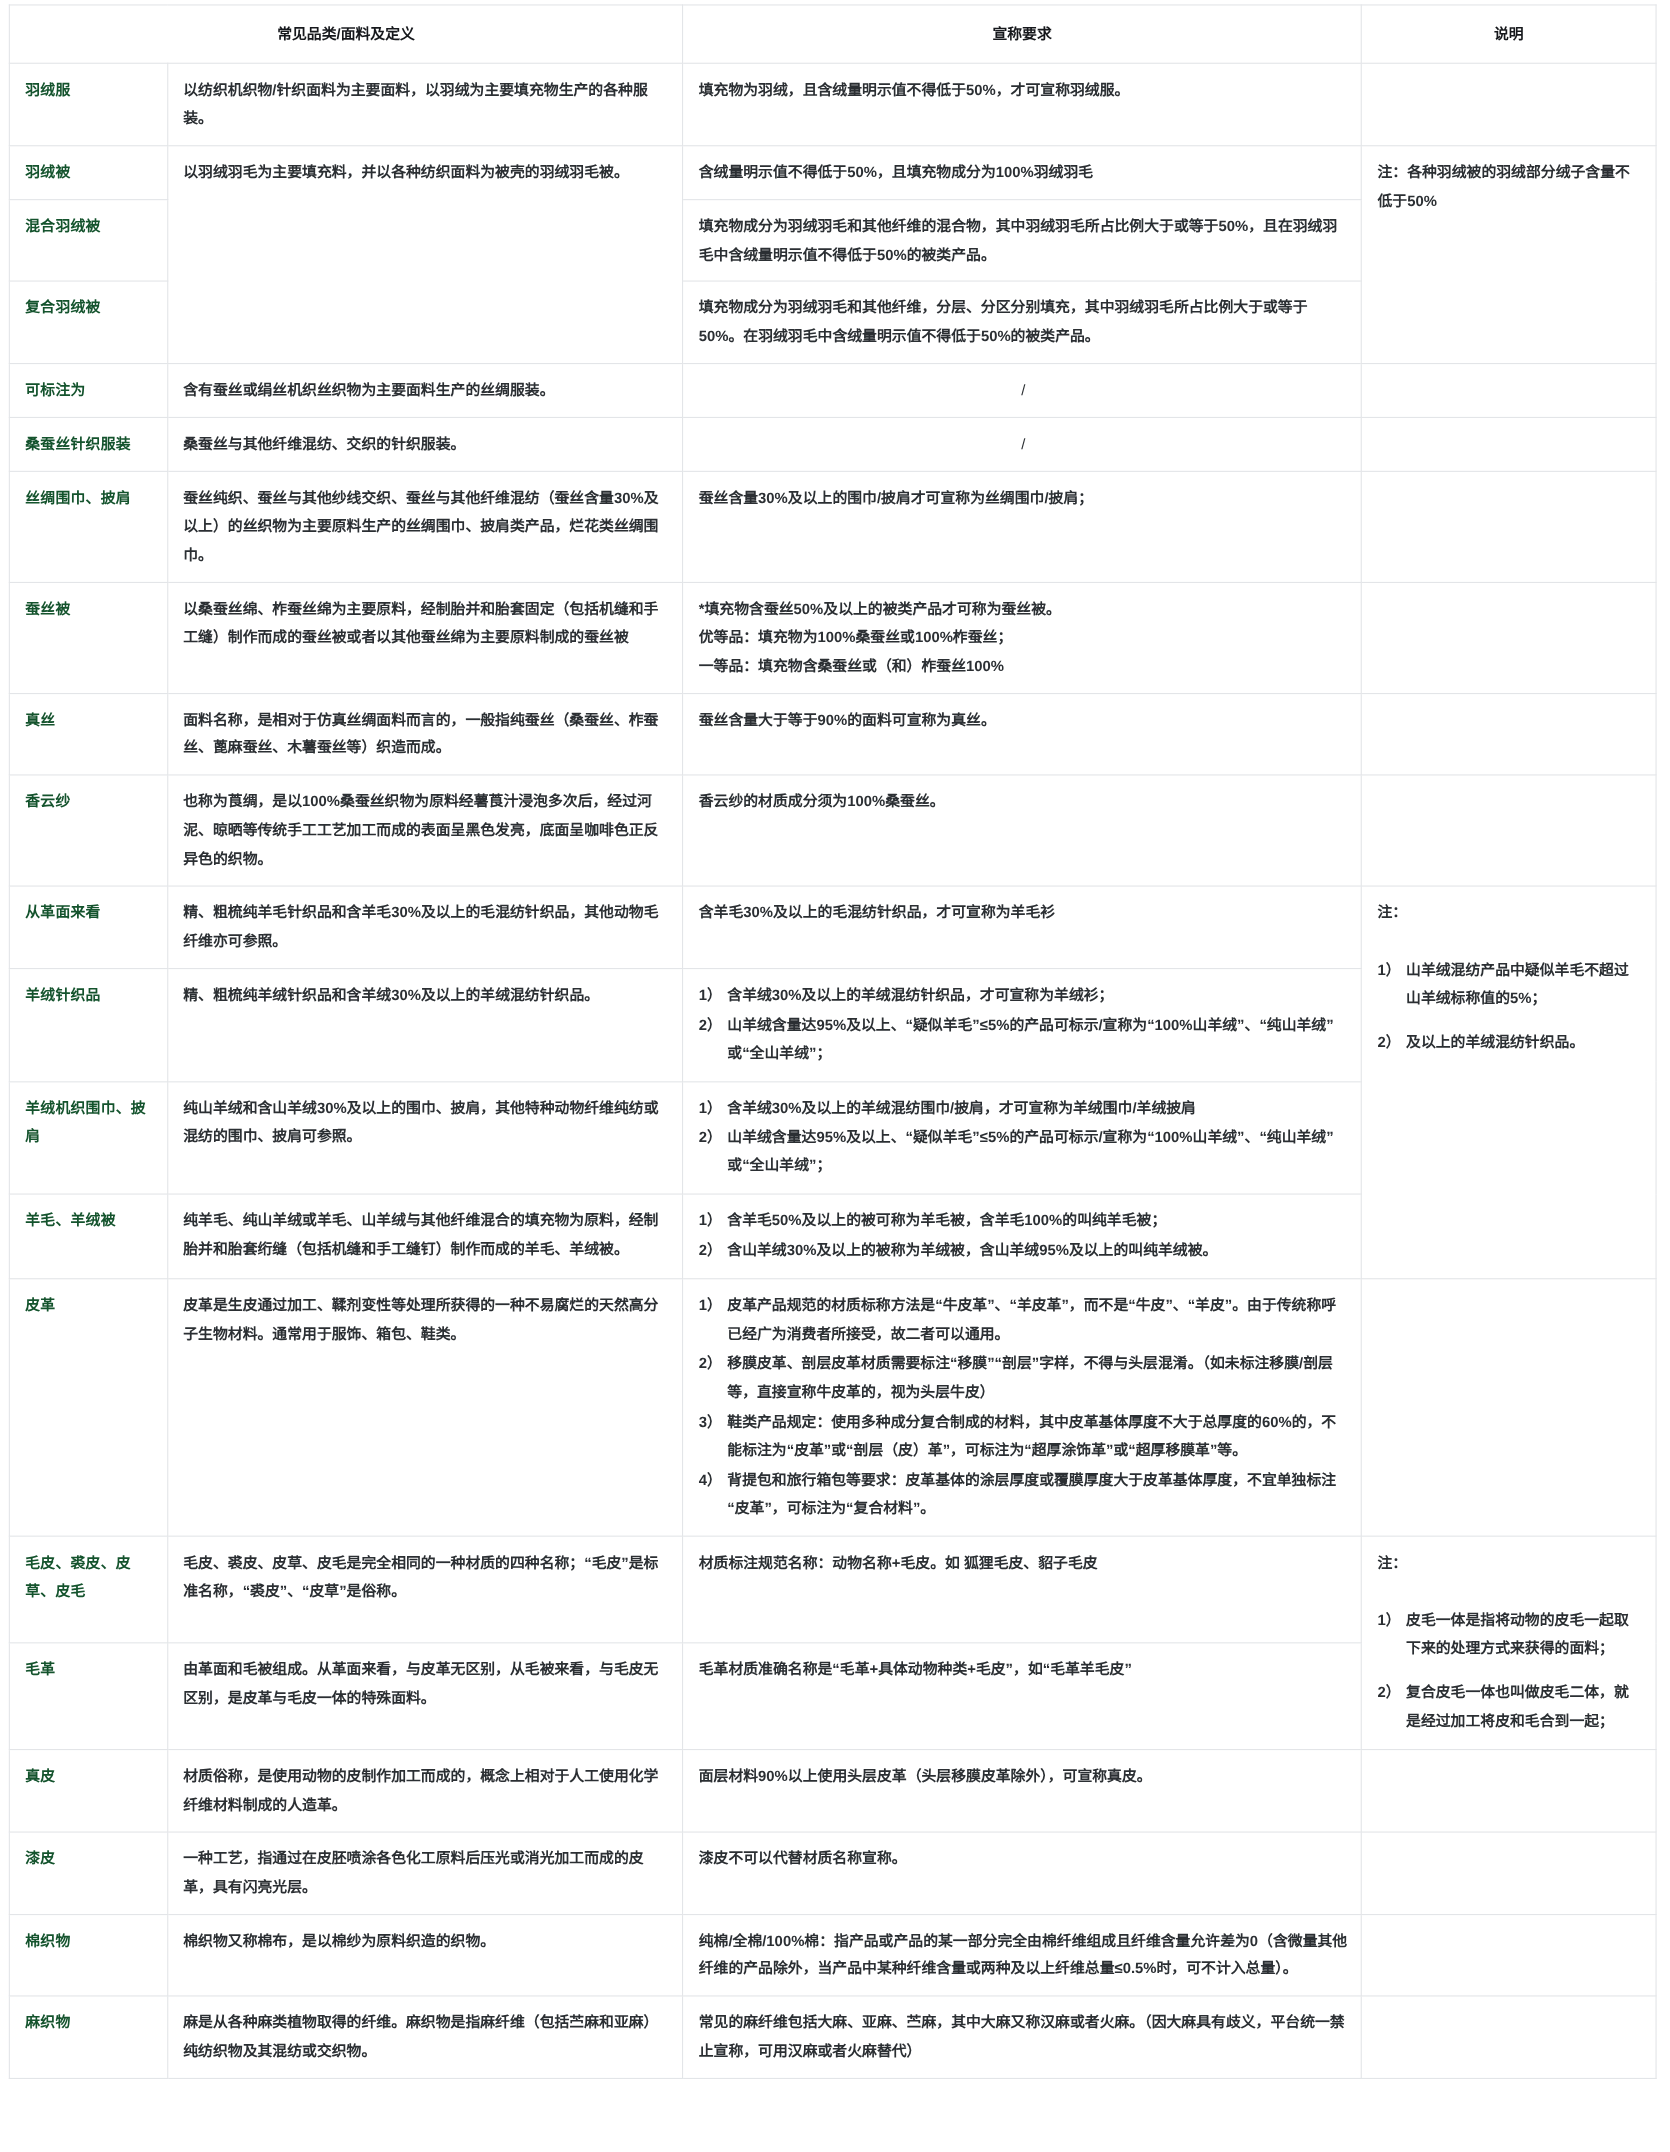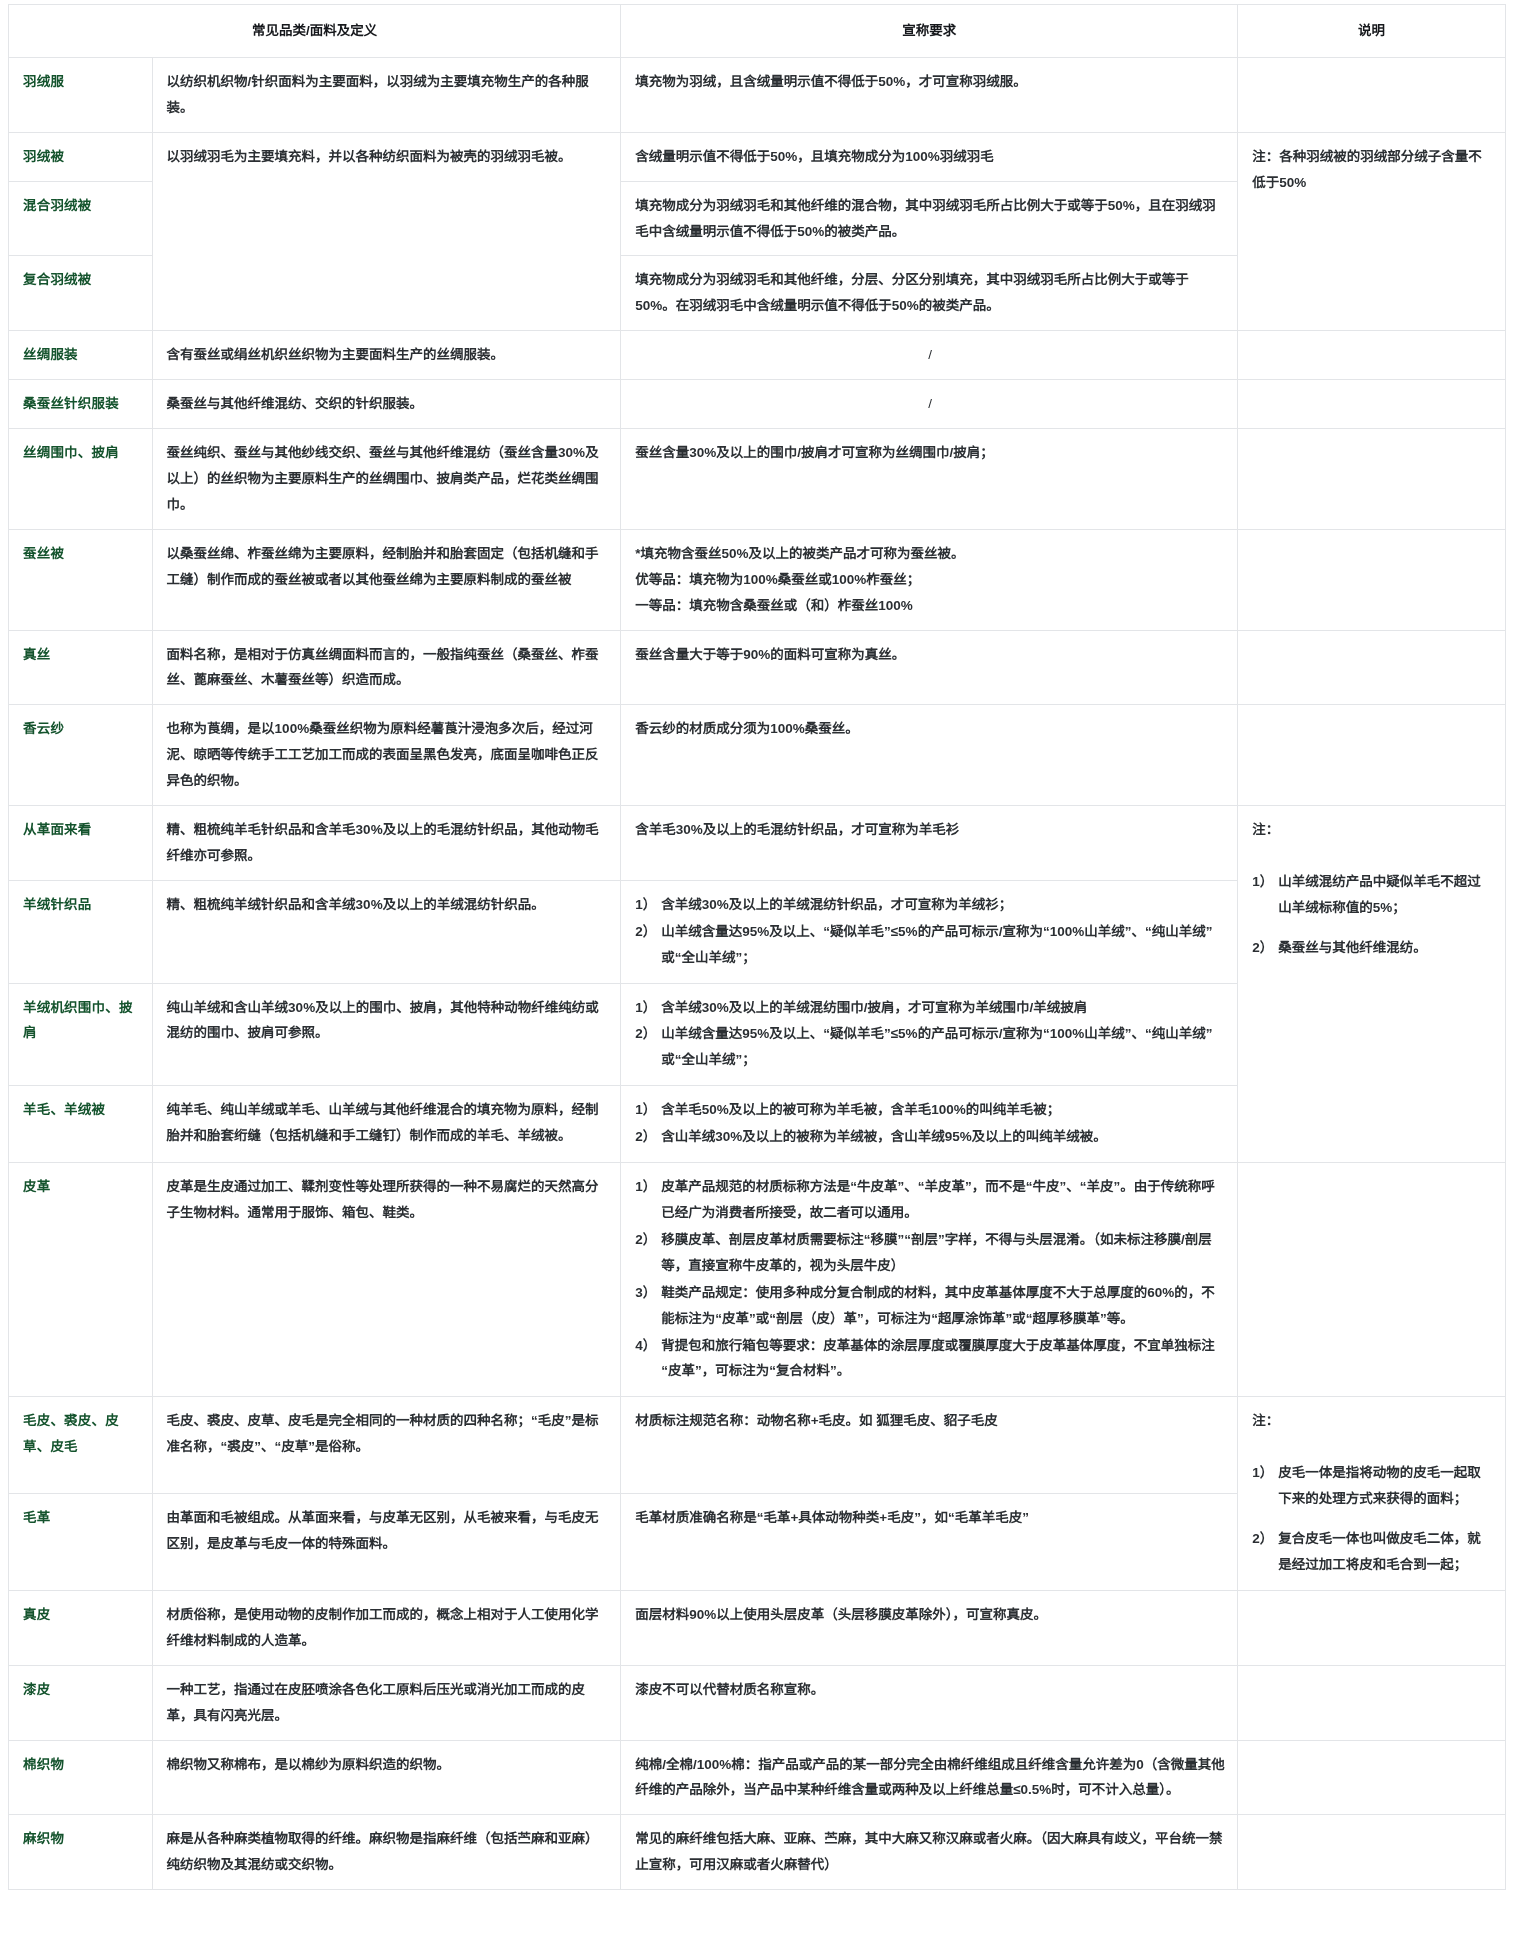--- a/index.html
+++ b/index.html
@@ -123,21 +123,21 @@
       <td class="cat">混合羽绒被</td>
       <td class="claim">填充物成分为羽绒羽毛和其他纤维的混合物，其中羽绒羽毛所占比例大于或等于50%，且在羽绒羽毛中含绒量明示值不得低于50%的被类产品。</td>
     </tr>
 
     <tr>
       <td class="cat">复合羽绒被</td>
       <td class="claim">填充物成分为羽绒羽毛和其他纤维，分层、分区分别填充，其中羽绒羽毛所占比例大于或等于50%。在羽绒羽毛中含绒量明示值不得低于50%的被类产品。</td>
     </tr>
 
     <tr>
-      <td class="cat">丝绸服装</td>
+      <td class="cat">可标注为</td>
       <td class="def">含有蚕丝或绢丝机织丝织物为主要面料生产的丝绸服装。</td>
       <td class="center">/</td>
       <td class="note"></td>
     </tr>
 
     <tr>
       <td class="cat">桑蚕丝针织服装</td>
       <td class="def">桑蚕丝与其他纤维混纺、交织的针织服装。</td>
       <td class="center">/</td>
       <td class="note"></td>
@@ -177,21 +177,21 @@
 
     <tr>
       <td class="cat">从革面来看</td>
       <td class="def">精、粗梳纯羊毛针织品和含羊毛30%及以上的毛混纺针织品，其他动物毛纤维亦可参照。</td>
       <td class="claim">含羊毛30%及以上的毛混纺针织品，才可宣称为羊毛衫</td>
       <td class="note" rowspan="4">
         <div class="notelines">
           <p class="nhead">注：</p>
           <ul class="list">
             <li><span class="num">1）</span><span>山羊绒混纺产品中疑似羊毛不超过山羊绒标称值的5%；</span></li>
-            <li style="margin-top:14px"><span class="num">2）</span><span>桑蚕丝与其他纤维混纺。</span></li>
+            <li style="margin-top:14px"><span class="num">2）</span><span>及以上的羊绒混纺针织品。</span></li>
           </ul>
         </div>
       </td>
     </tr>
 
     <tr>
       <td class="cat">羊绒针织品</td>
       <td class="def">精、粗梳纯羊绒针织品和含羊绒30%及以上的羊绒混纺针织品。</td>
       <td class="claim">
         <ul class="list">

